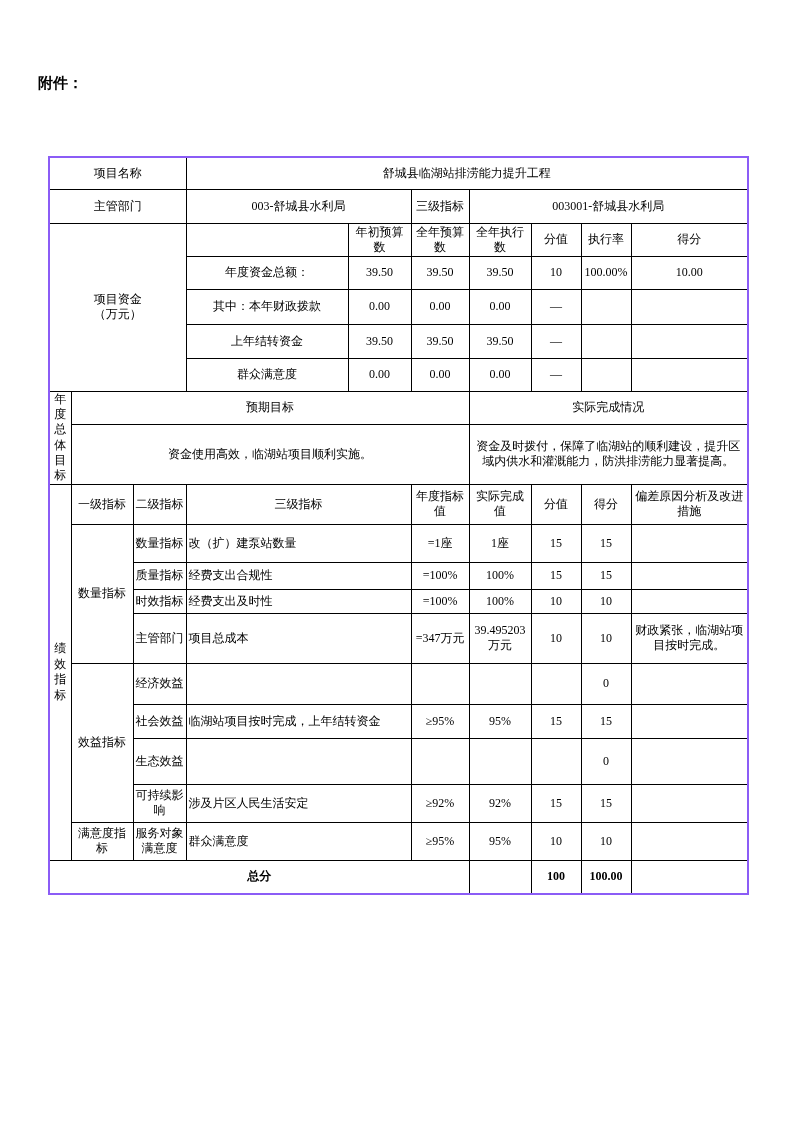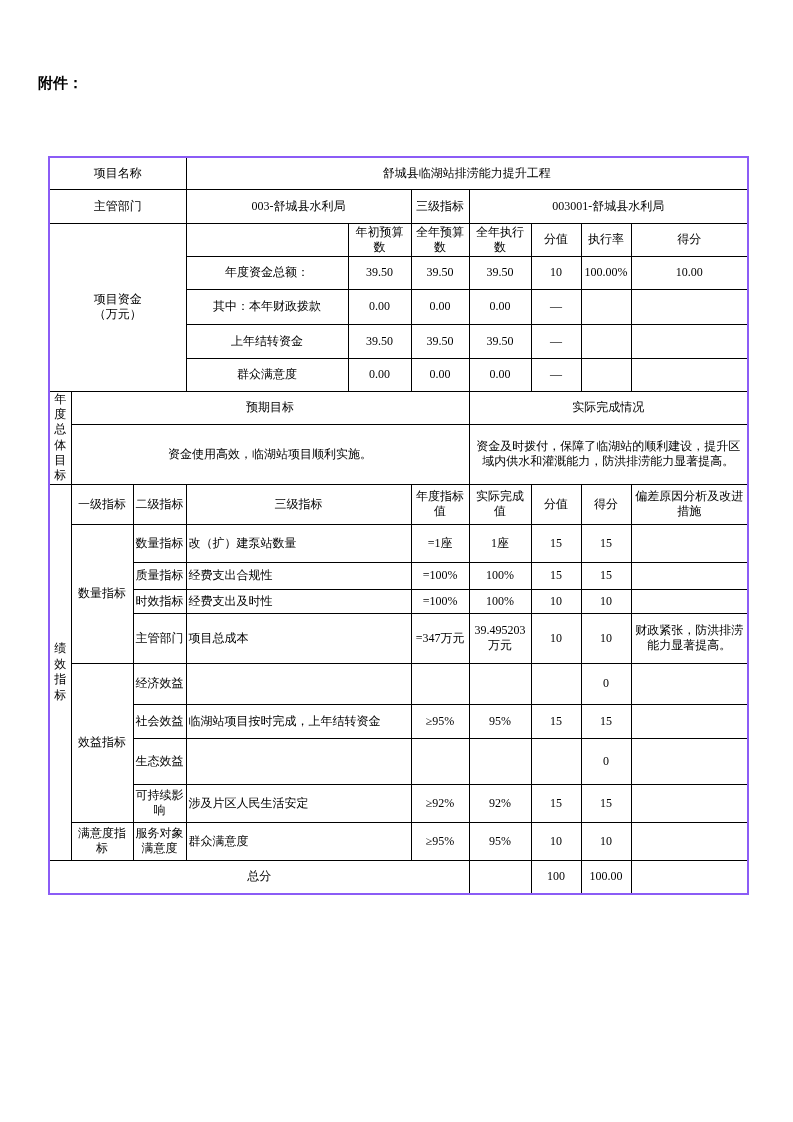--- a/index.html
+++ b/index.html
@@ -8,21 +8,21 @@
   .page{position:relative;width:793px;height:1122px;background:#fff;}
   .attachment{position:absolute;left:38px;top:74px;font-size:15px;font-weight:bold;}
   .doc-title{position:absolute;left:0;right:0;top:102px;text-align:center;
              font-size:18px;font-weight:bold;letter-spacing:1px;}
   .doc-subtitle{position:absolute;left:0;right:0;top:128px;text-align:center;font-size:11px;}
   table.main{position:absolute;left:48px;top:156px;width:699px;
              border-collapse:collapse;table-layout:fixed;border:2px solid #8b5cf6;}
   td{border:1px solid #000;text-align:center;vertical-align:middle;
      font-size:12px;line-height:1.25;padding:1px 2px;white-space:pre-line;overflow:hidden;}
   td.left{text-align:left;}
-  td.bold{font-weight:normal;margin-left:42px;}
+  td.bold{font-weight:bold;margin-left:42px;}
   td.side{padding:0;line-height:1.28;}
   tr.r32{height:32px}tr.r33{height:33px}tr.r34{height:34px}tr.r35{height:35px}
   tr.r60{height:60px}tr.r40{height:40px}tr.r38{height:38px}tr.r27{height:27px}
   tr.r24{height:24px}tr.r50{height:50px}tr.r41{height:41px}tr.r46{height:46px}
 </style>
 </head>
 <body>
 
 <div class="page">
 
@@ -162,21 +162,21 @@
       <td>10</td>
       <td></td>
     </tr>
     <tr class="r50">
       <td>主管部门</td>
       <td colspan="2" class="left">项目总成本</td>
       <td>=347万元</td>
       <td>39.495203万元</td>
       <td>10</td>
       <td>10</td>
-      <td>财政紧张，防洪排涝能力显著提高。</td>
+      <td>财政紧张，临湖站项目按时完成。</td>
     </tr>
 
     <tr class="r41">
       <td rowspan="4">效益指标</td>
       <td>经济效益</td>
       <td colspan="2" class="left"></td>
       <td></td>
       <td></td>
       <td></td>
       <td>0</td>

